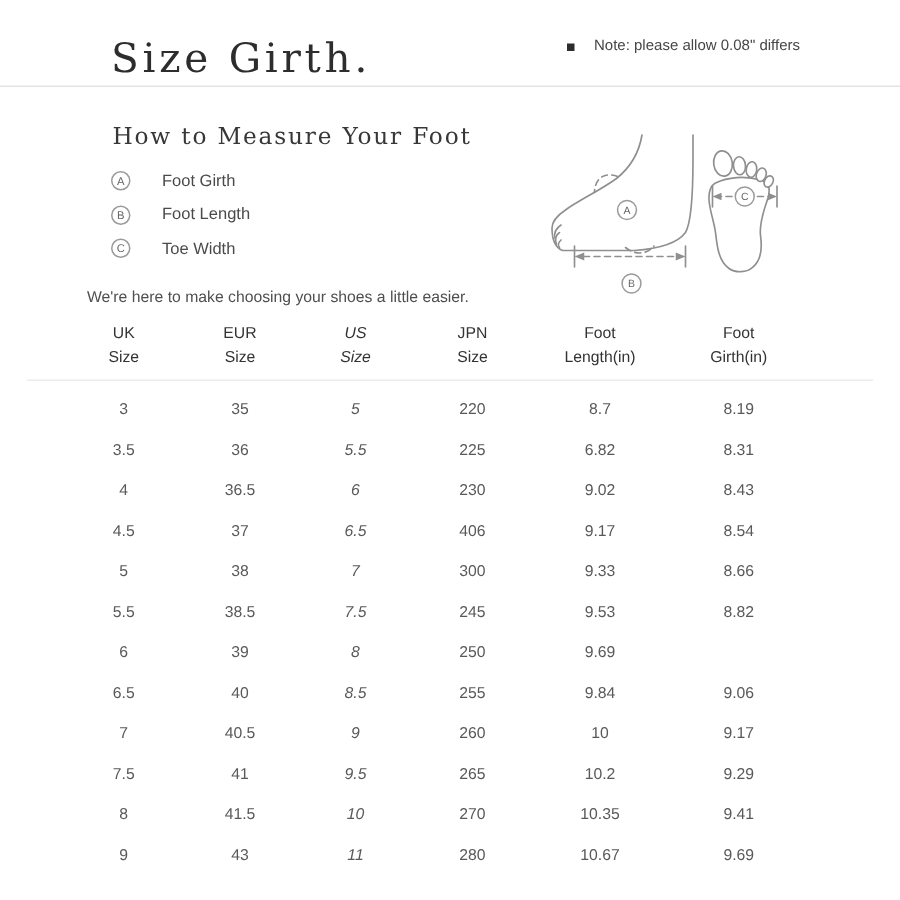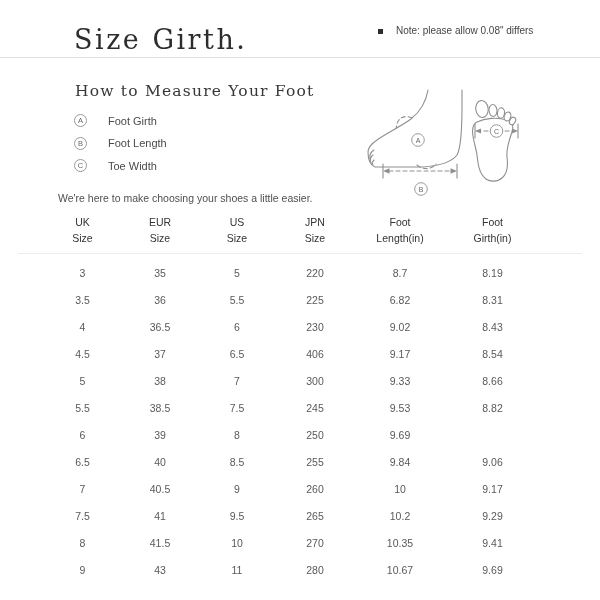--- a/index.html
+++ b/index.html
@@ -44,21 +44,21 @@
   .thead { display:flex;align-items:flex-end; }
   .th {
     font-size:10.5px; line-height:16px; color:#333; text-align:center;
   }
   .table-divider { border-top:1px solid #ececec; margin-top:7px; }
   .rows { margin-top:5px; }
   .tr { display:flex; height:27px; align-items:center; }
   .td { font-size:10.5px; color:#595959; text-align:center; }
   .th:nth-child(1), .td:nth-child(1) { width:103px; padding-left:26px; }
   .th:nth-child(2), .td:nth-child(2) { width:78px; }
-  .th:nth-child(3), .td:nth-child(3) { width:76px; }
+  .th:nth-child(3), .td:nth-child(3) { width:76px;font-style:italic; }
   .th:nth-child(4), .td:nth-child(4) { width:80px; }
   .th:nth-child(5), .td:nth-child(5) { width:90px; }
   .th:nth-child(6), .td:nth-child(6) { width:137px; padding-right:42px; }
   svg .ln { stroke:#8f8f8f; stroke-width:1.1; fill:none; stroke-linecap:round; }
   svg .dash { stroke-dasharray:4 3; }
   svg .wfill { fill:#ffffff; }
   svg .ah { fill:#8f8f8f; stroke:none; }
   svg .lbl { font-family:"Liberation Sans", sans-serif; font-size:7px; fill:#666; text-anchor:middle; }
   svg .lblc { stroke:#9a9a9a; stroke-width:1; fill:#ffffff; }
 </style>

